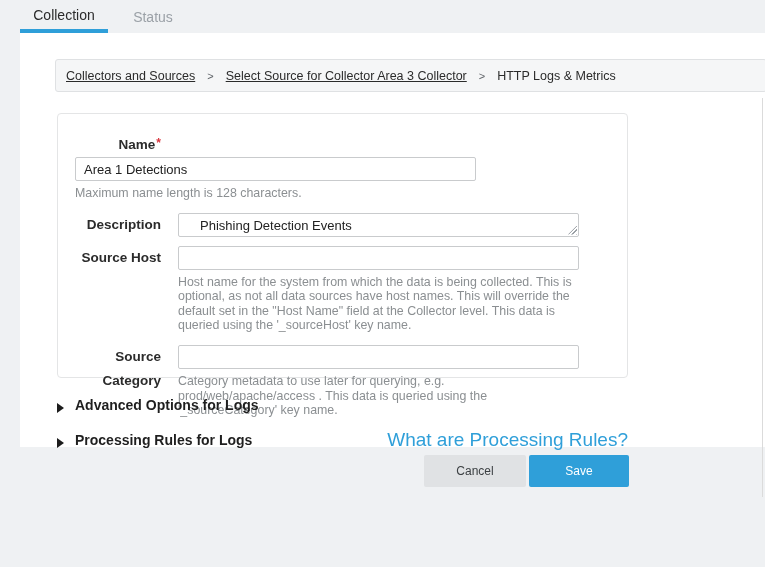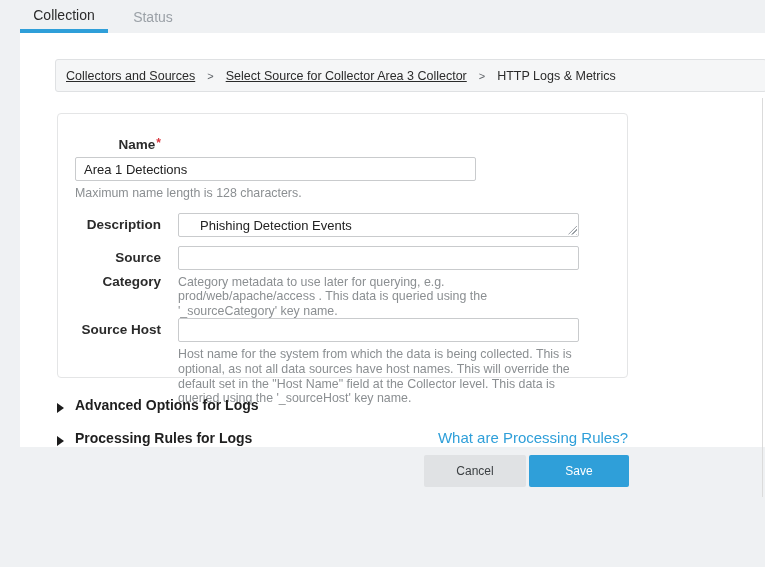--- a/index.html
+++ b/index.html
@@ -63,21 +63,21 @@
   
   .section-row { position:absolute; left:37px; width:571px; display:flex; align-items:center; }
   .row-advanced { top:364px; }
   .row-processing { top:396px; justify-content:space-between; }
   .expander { display:flex; align-items:flex-end; cursor:pointer; }
   .tri {
     width:0; height:0; border-left:7px solid #1c1c1c;
     border-top:5px solid transparent; border-bottom:5px solid transparent; margin-right:11px;
   }
   .expander-label { font-size:14px; font-weight:bold; color:#1f1f1f; }
-  .blue-link { font-size:15px; color:var(--accent); cursor:pointer; text-decoration:none; }
+  .blue-link { font-size:19px; color:var(--accent); cursor:pointer; text-decoration:none; }
 
   .button-row { position:absolute; left:37px; top:422px; width:572px; display:flex; justify-content:flex-end; gap:3px; }
   .btn { height:32px; border:none; border-radius:2px; font-size:12px; font-family:inherit; cursor:pointer; }
   .btn-cancel { width:102px; background:#e0e2e4; color:#3c4043; }
   .btn-save { width:100px; background:var(--accent); color:#ffffff; }
 
   .right-line { position:absolute; left:762px; top:98px; width:1px; height:399px; background:#dbdbdb; }
 </style>
 </head>
 <body>
@@ -110,33 +110,33 @@
     <div class="form-row row-desc">
       <div class="label-cell">Description</div>
       <div class="input-cell">
         <div class="ta-wrap">
           <textarea class="text-input" style="">Phishing Detection Events</textarea>
           <div class="grip"></div>
         </div>
       </div>
     </div>
 
+    <div class="form-row row-host">
+      <div class="label-cell">Source Host</div>
+      <div class="input-cell">
+        <input class="text-input" type="text" value="" style="">
+        <div class="helper">Host name for the system from which the data is being collected. This is optional, as not all data sources have host names. This will override the default set in the "Host Name" field at the Collector level. This data is queried using the '_sourceHost' key name.</div>
+      </div>
+    </div>
+
     <div class="form-row">
       <div class="label-cell">Source Category</div>
       <div class="input-cell">
         <input class="text-input" type="text" value="" style="">
         <div class="helper">Category metadata to use later for querying, e.g. prod/web/apache/access . This data is queried using the '_sourceCategory' key name.</div>
-      </div>
-    </div>
-
-    <div class="form-row row-host">
-      <div class="label-cell">Source Host</div>
-      <div class="input-cell">
-        <input class="text-input" type="text" value="" style="">
-        <div class="helper">Host name for the system from which the data is being collected. This is optional, as not all data sources have host names. This will override the default set in the "Host Name" field at the Collector level. This data is queried using the '_sourceHost' key name.</div>
       </div>
     </div>
 
   </div>
 
   <div class="section-row row-advanced">
     <div class="expander">
       <span class="tri"></span>
       <span class="expander-label">Advanced Options for Logs</span>
     </div>

